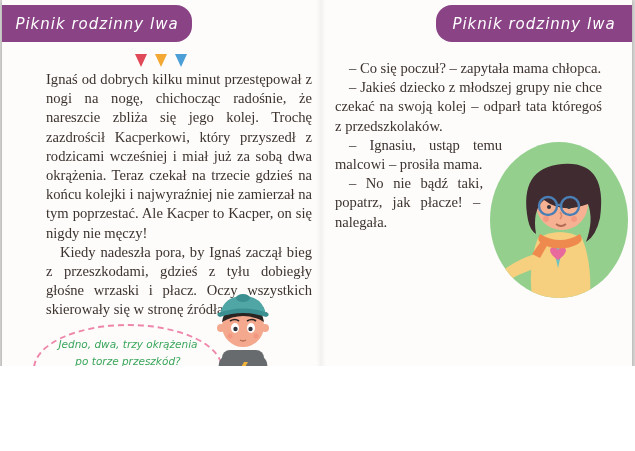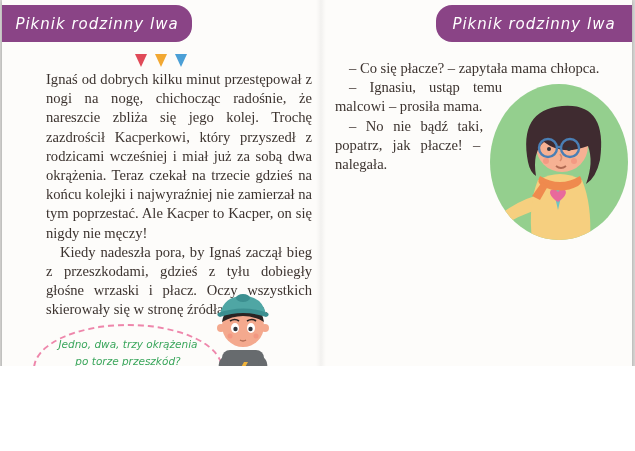--- a/index.html
+++ b/index.html
@@ -128,21 +128,22 @@
       <circle cx="67.5" cy="43" r="2.2" fill="#31343c"></circle>
       <circle cx="82.5" cy="43" r="2.2" fill="#31343c"></circle>
       <path d="M62,35 q5,-3 9,0" stroke="#2a2423" stroke-width="1.6" fill="none"></path>
       <path d="M79,35 q5,-3 9,0" stroke="#2a2423" stroke-width="1.6" fill="none"></path>
       <path d="M72,54 q3,2 6,0" stroke="#b06a52" stroke-width="1.5" fill="none"></path>
       <circle cx="62" cy="50" r="2.5" fill="#f2907c" opacity="0.7"></circle>
       <circle cx="88" cy="50" r="2.5" fill="#f2907c" opacity="0.7"></circle>
     </svg>
 
     <div class="page-text right-text">
-      <p class="indent">– Co się płacze? – zapytała mama chłopca.</p>
+      <p class="indent">– Co się poczuł? – zapytała mama chłopca.</p>
+      <p class="indent">– Jakieś dziecko z młodszej grupy nie chce czekać na swoją kolej – odparł tata któregoś z przedszkolaków.</p>
 
       <div class="woman-oval">
         <svg viewBox="0 0 138 156" width="138" height="156" xmlns="http://www.w3.org/2000/svg">
 
           <path d="M60,108 q-30,6 -52,24 l4,10 q26,-16 52,-20 z" fill="#f6cf7f"></path>
           <path d="M10,130 q-8,4 -10,10 l8,4 q4,-7 8,-9 z" fill="#f6b193"></path>
 
           <path d="M48,96 q22,-12 44,0 q10,24 8,60 h-58 q-4,-36 6,-60 z" fill="#f6cf7f"></path>
 
           <path d="M62,100 l6,26 6,-26 z" fill="#6fc3c0"></path>

